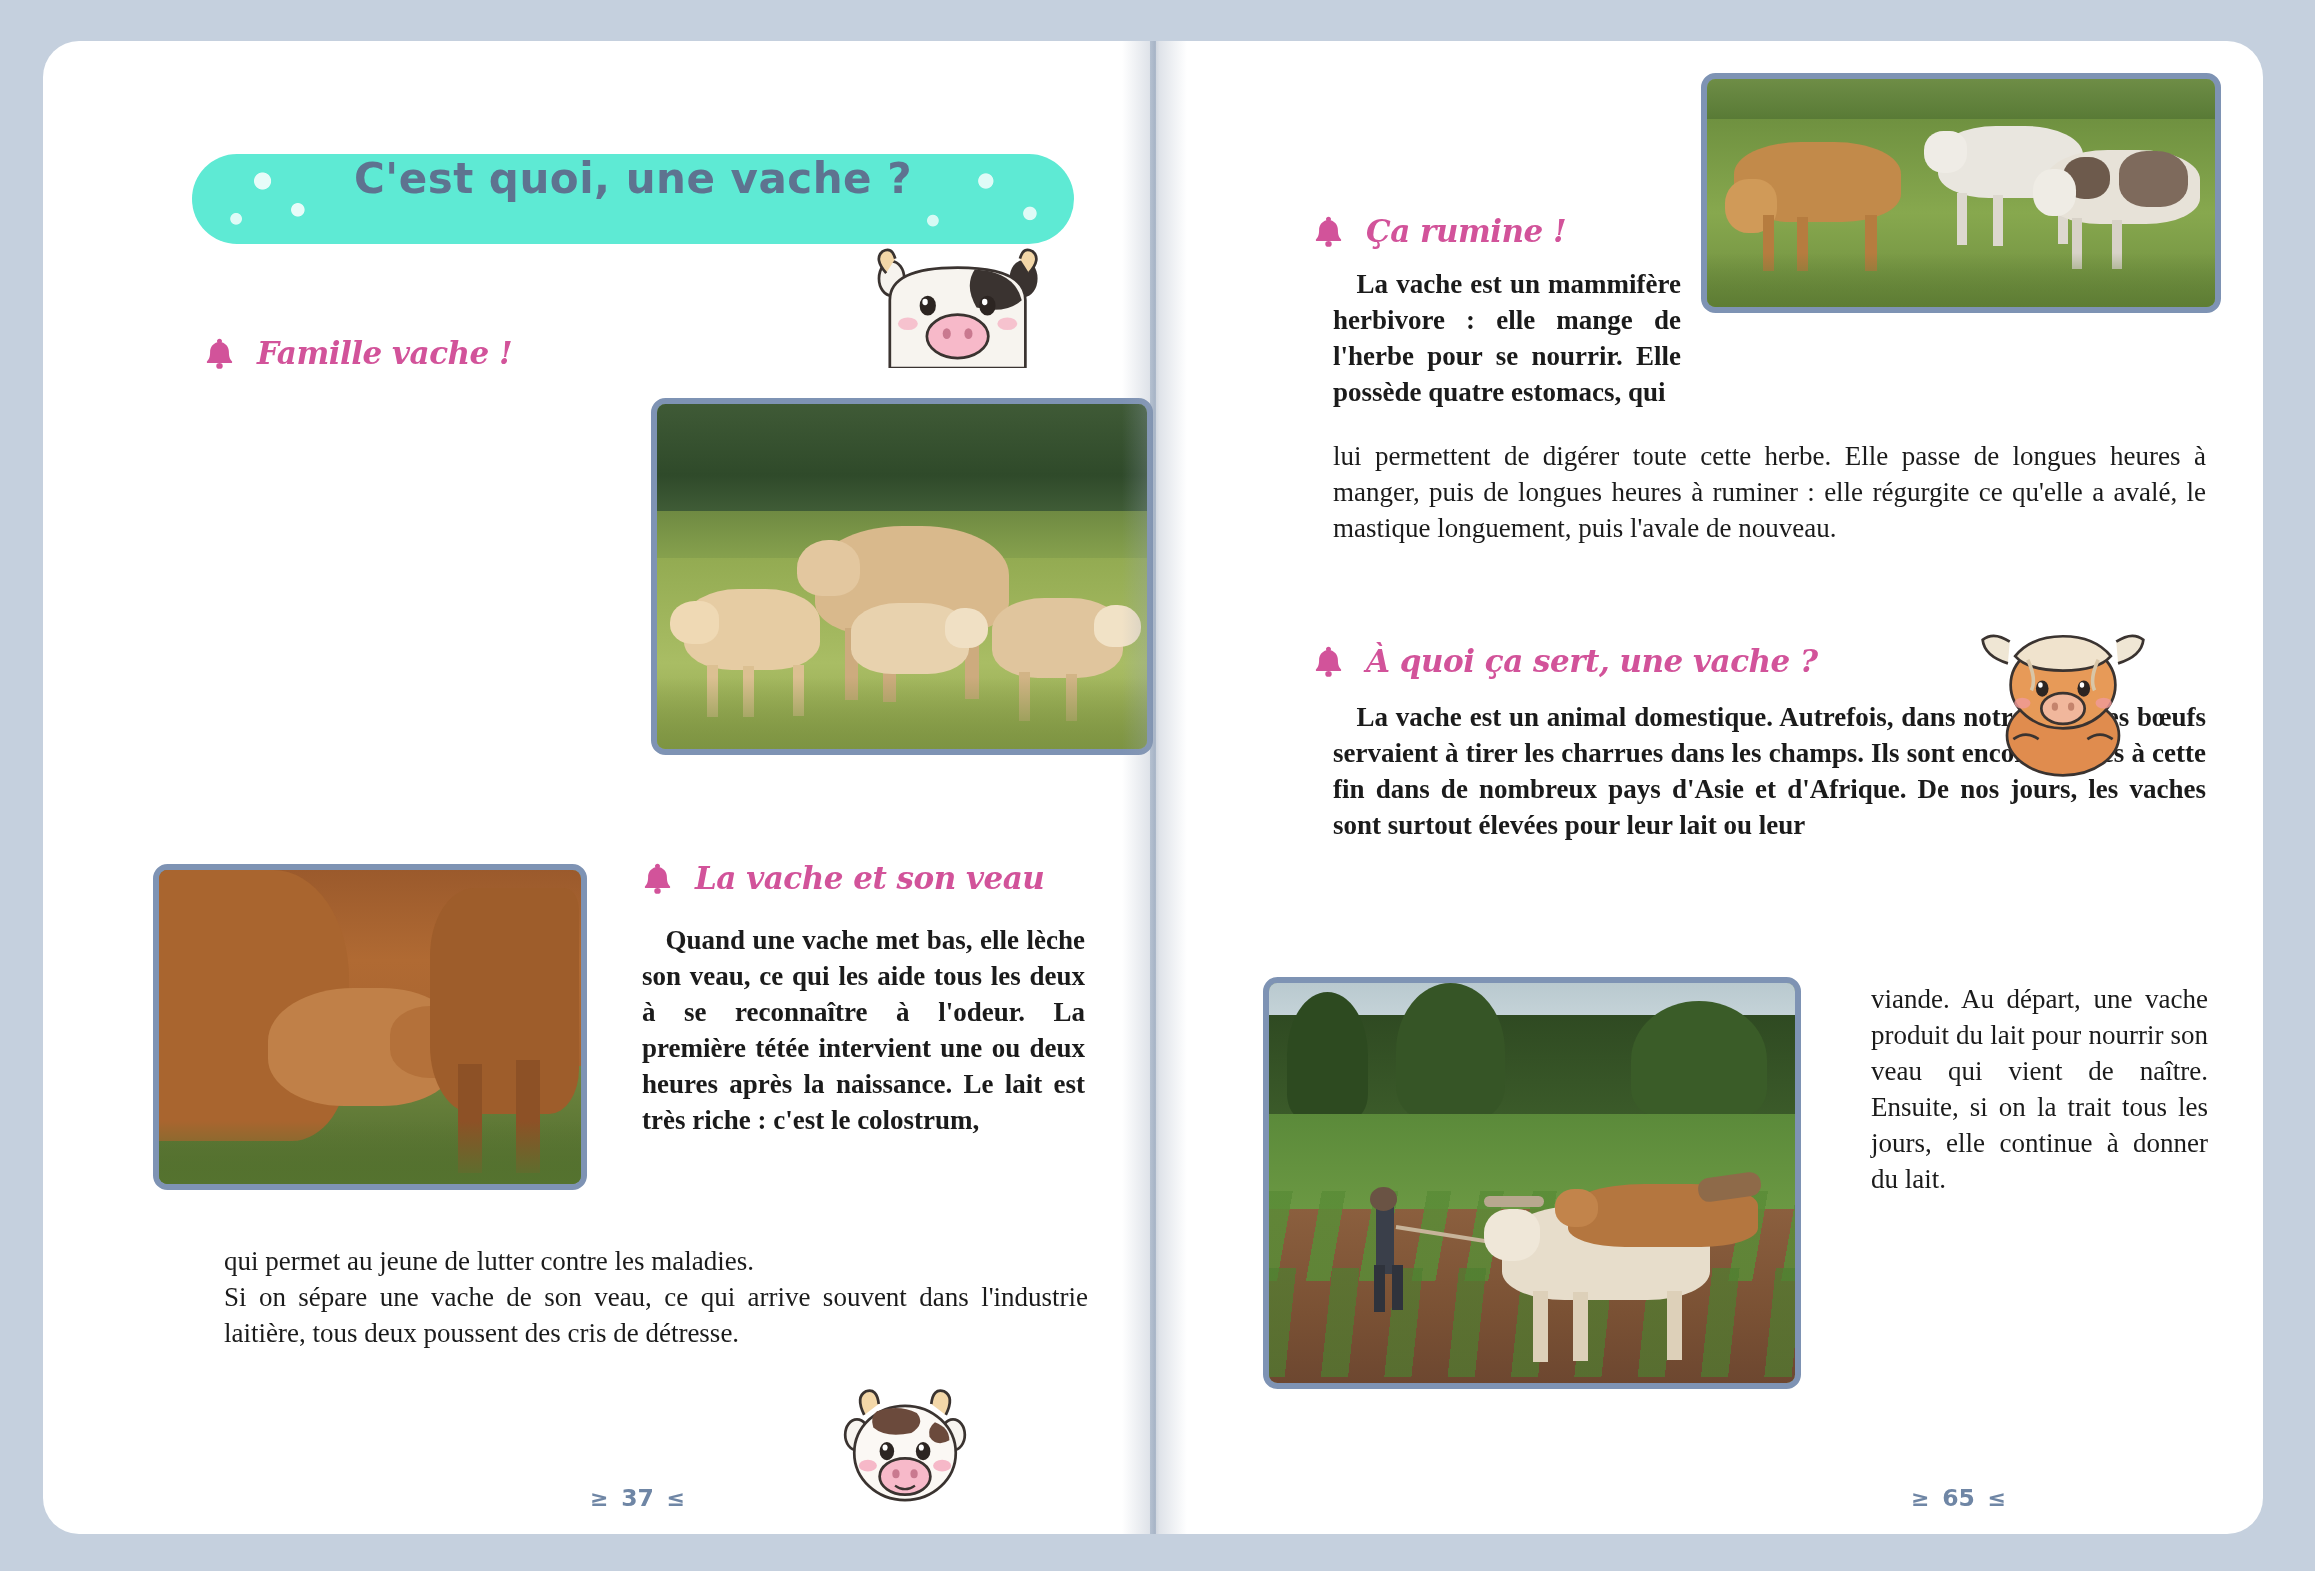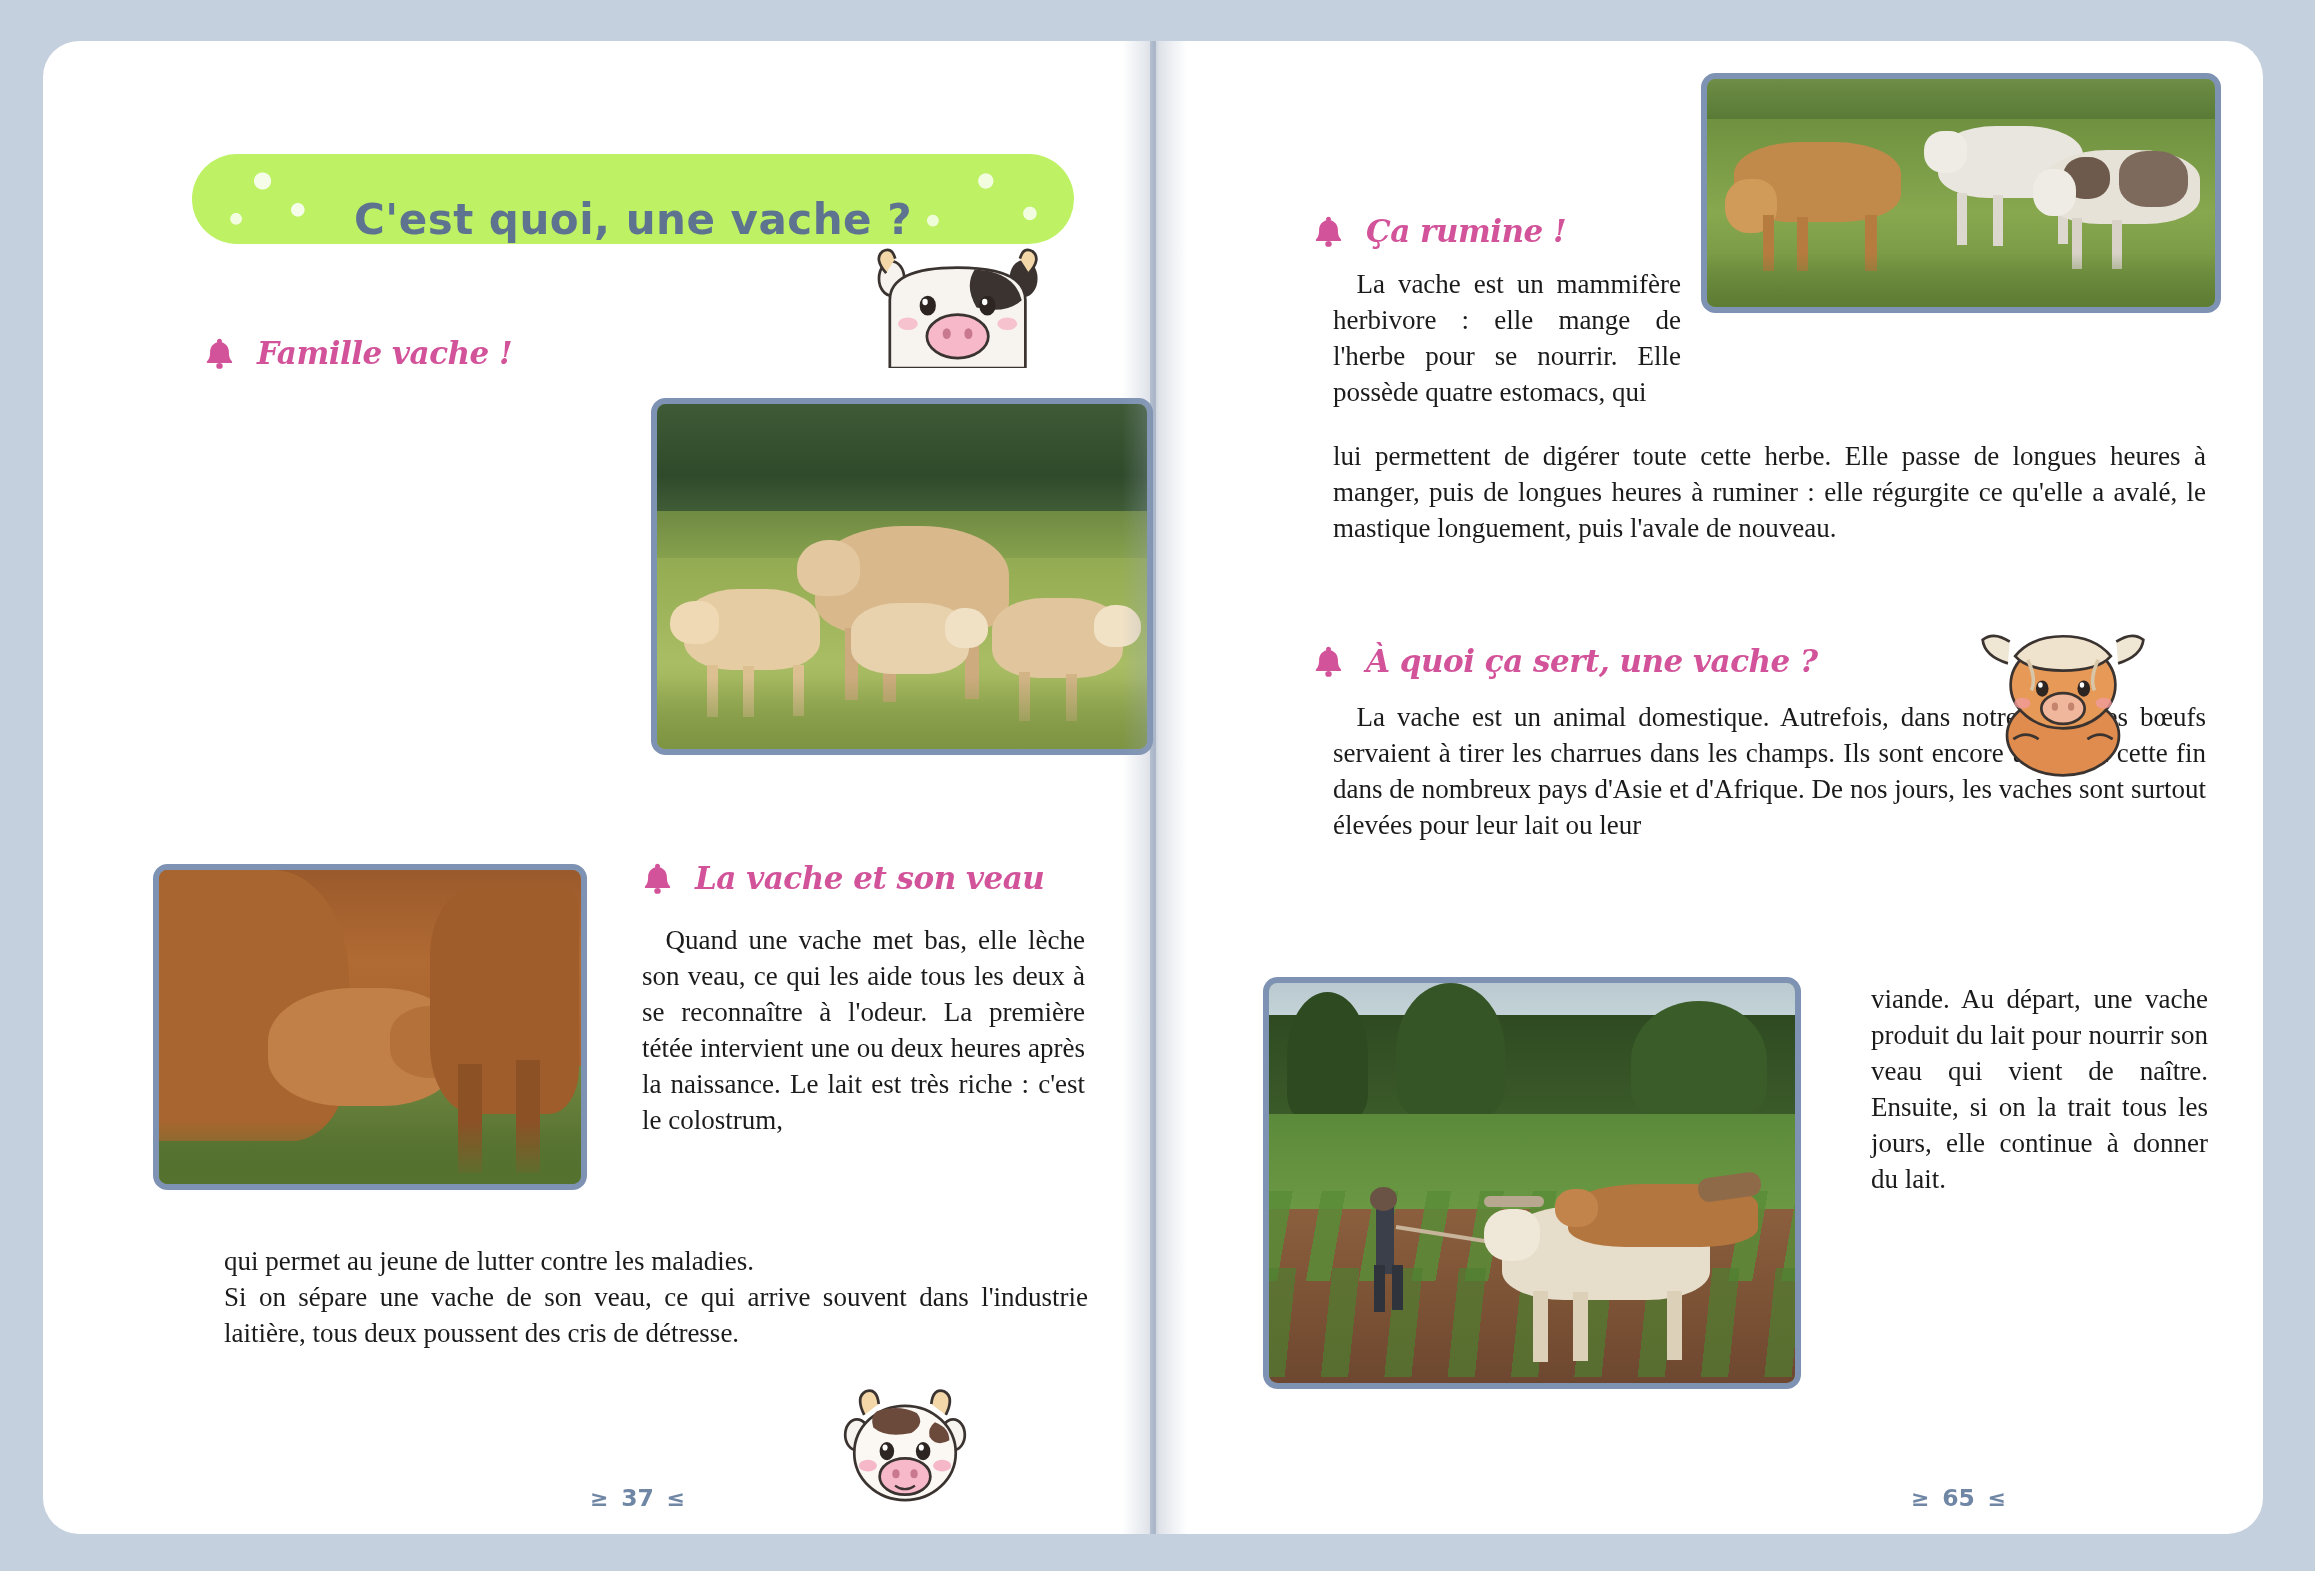--- a/index.html
+++ b/index.html
@@ -45,24 +45,24 @@
     pointer-events: none;
   }
 
   
   .title-banner {
     position: absolute;
     left: 149px;
     top: 113px;
     width: 882px;
     height: 90px;
-    background: #bef264;
+    background: #5eead4;
     border-radius: 45px;
     display: flex;
-    align-items: flex-end;
+    align-items: flex-start;
     justify-content: center;
   }
   .title-banner::before {
     content: "";
     position: absolute;
     left: 0; top: 0; right: 0; bottom: 0;
     border-radius: 45px;
     background:
       radial-gradient(circle at 8% 30%, rgba(255,255,255,0.85) 0 8.1px, rgba(255,255,255,0) 9px),
       radial-gradient(circle at 12% 62%, rgba(255,255,255,0.85) 0 6.3px, rgba(255,255,255,0) 7.2px),
@@ -105,21 +105,21 @@
 
   
   .body-text {
     position: absolute;
     font-family: "Liberation Serif", serif;
     font-size: 27px;
     line-height: 1.33;
     color: #1b1b1b;
     text-align: justify;
   }
-  .indent { text-indent: 23.5px; }
+  .indent { text-indent: 23.5px; font-weight: bold; }
 
   
   .photo {
     position: absolute;
     border: 6.3px solid #7e93b4;
     border-radius: 14.5px;
     overflow: hidden;
     box-sizing: border-box;
     background: #8aa27a;
   }

